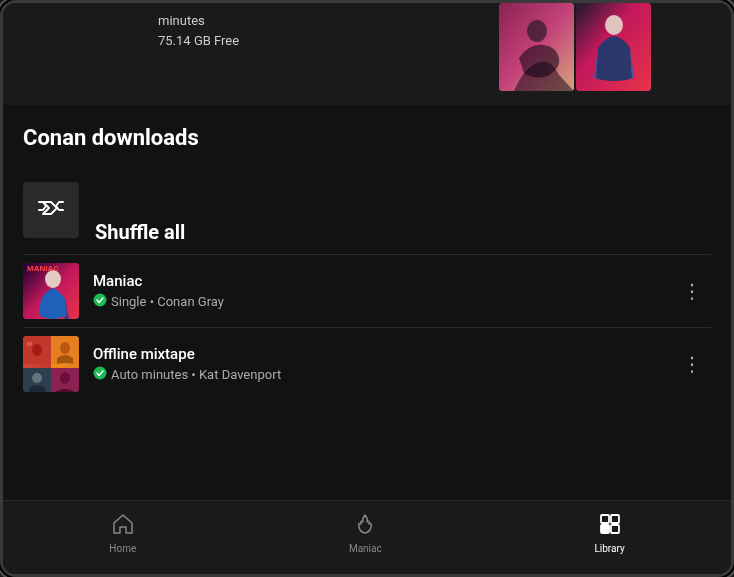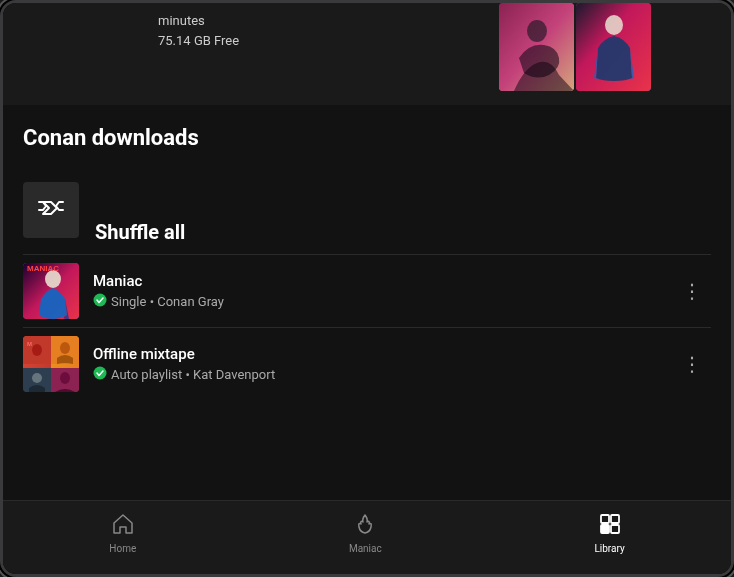--- a/index.html
+++ b/index.html
@@ -416,21 +416,21 @@
         </div>
         <div class="track-info">
           <div class="track-title">Offline mixtape</div>
           <div class="track-meta">
             <span class="check-icon">
               <svg width="14" height="14" viewBox="0 0 14 14">
                 <circle cx="7" cy="7" r="6.5" fill="#1DB954"></circle>
                 <path d="M4 7 L6 9.5 L10 5" stroke="white" stroke-width="1.5" stroke-linecap="round" stroke-linejoin="round" fill="none"></path>
               </svg>
             </span>
-            <span class="track-subtitle">Auto playlist • Kat Davenport</span>
+            <span class="track-subtitle">Auto minutes • Kat Davenport</span>
           </div>
         </div>
         <div class="more-btn">⋮</div>
       </div>
 
     </div>
 
     <div class="bottom-nav">
       <div class="nav-item">
         <span class="nav-icon">

